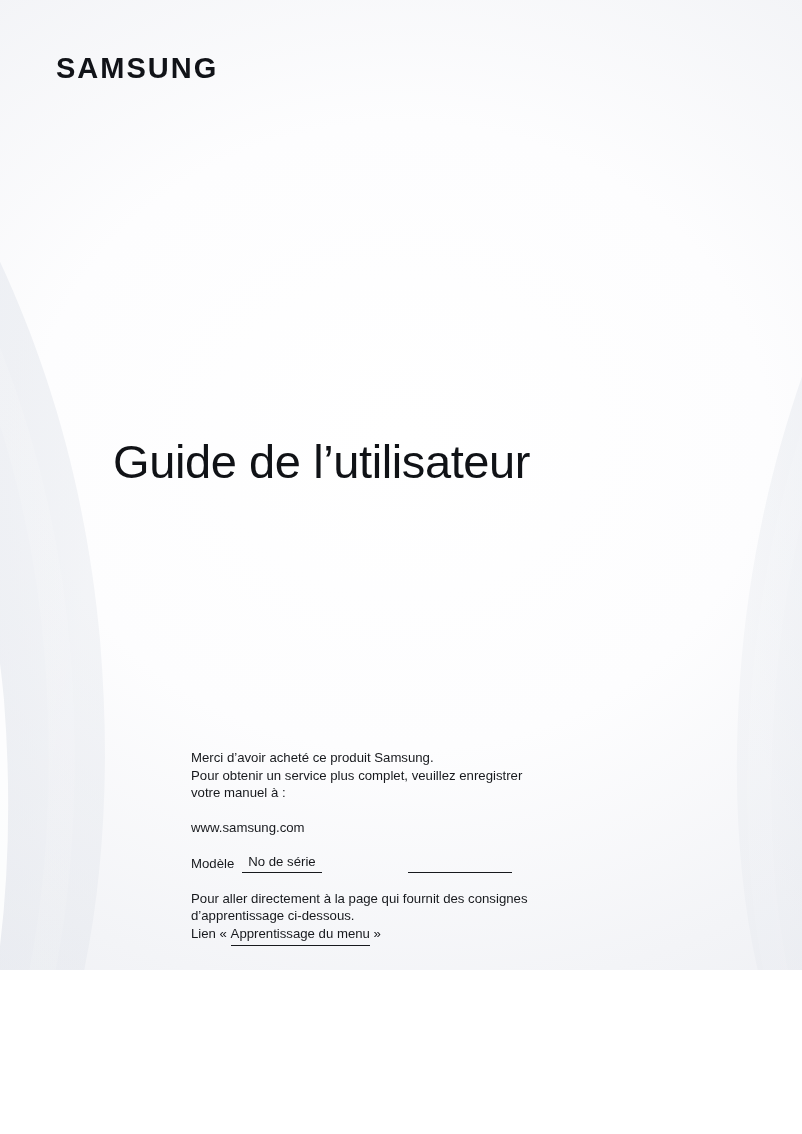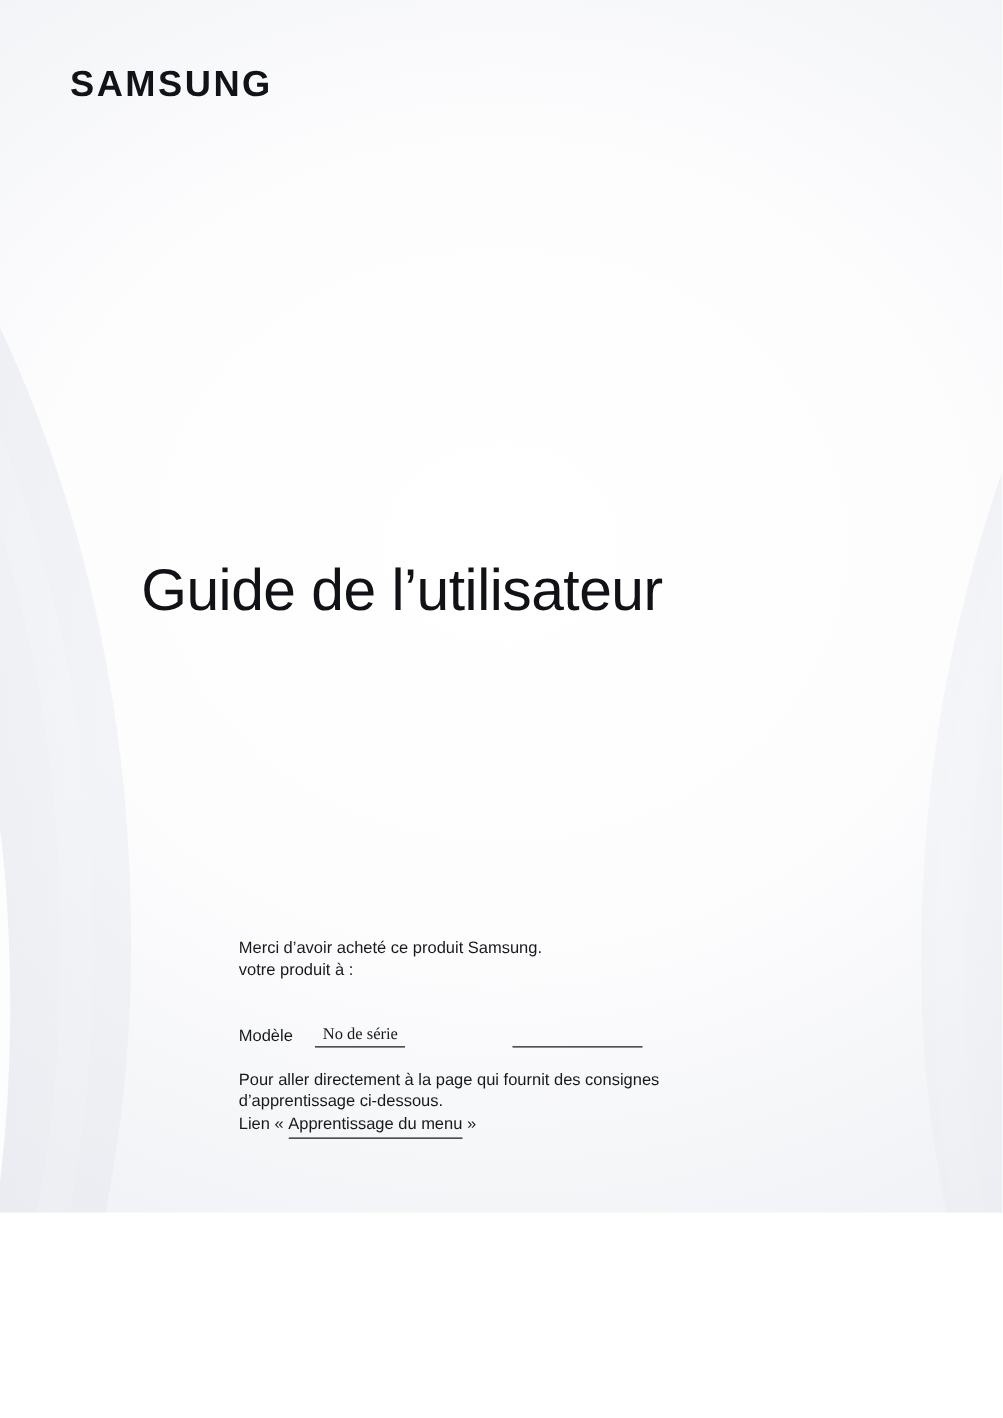--- a/index.html
+++ b/index.html
@@ -50,21 +50,21 @@
     font-size: 29px;
     font-weight: 700;
     letter-spacing: 2.0px;
     color: #111318;
     font-family: "Liberation Sans", sans-serif;
   }
 
   .title {
     position: absolute;
     left: 113px;
-    top: 413px;
+    top: 403px;
     font-size: 47px;
     font-weight: 400;
     color: #101216;
     letter-spacing: -0.4px;
     white-space: nowrap;
   }
 
   .info-block {
     position: absolute;
     left: 191px;
@@ -83,27 +83,26 @@
     height: 17px;
   }
 
   .model-line {
     display: flex;
     align-items: flex-end;
     white-space: nowrap;
   }
 
   .model-label {
-    margin-right: 18px;
+    margin-right: 8px;
   }
 
   .serial-label {
     border-bottom: 1px solid #17191d;
     padding: 0 6px 1px 6px;
-    font-family: Liberation Serif, serif;
   }
 
   .blank-rule {
     display: inline-block;
     width: 104px;
     border-bottom: 1px solid #17191d;
     margin-left: 86px;
     height: 13px;
   }
 
@@ -158,24 +157,26 @@
     <path d="M 500 180 C 350 360, 232 580, 214 840 C 200 1050, 244 1200, 330 1310" fill="none" stroke="#ffffff" stroke-opacity="0.85" stroke-width="15"></path>
     <path d="M 520 430 C 410 560, 318 710, 302 900 C 290 1070, 322 1210, 380 1310" fill="none" stroke="#e4e7ee" stroke-opacity="0.65" stroke-width="9"></path>
   </svg>
 
   <div class="logo">SAMSUNG</div>
 
   <h1 class="title">Guide de l’utilisateur</h1>
 
   <div class="info-block">
     <p>Merci d’avoir acheté ce produit Samsung.</p>
-    <p>votre produit à :</p>
+    <p>Pour obtenir un service plus complet, veuillez enregistrer</p>
+    <p>votre manuel à :</p>
 
     <div class="gap"></div>
 
+    <p>www.samsung.com</p>
 
     <div class="gap"></div>
 
     <div class="model-line">
       <span class="model-label">Modèle</span>
       <span class="serial-label">No de série</span>
       <span class="blank-rule"></span>
     </div>
 
     <div class="gap"></div>

